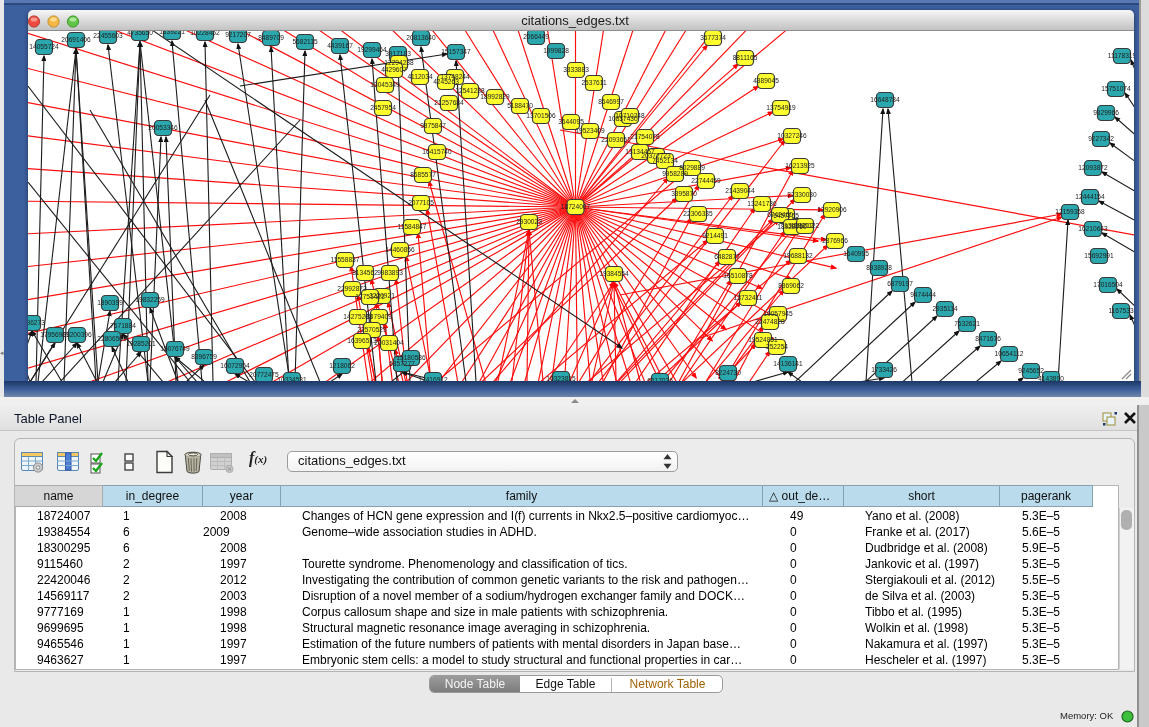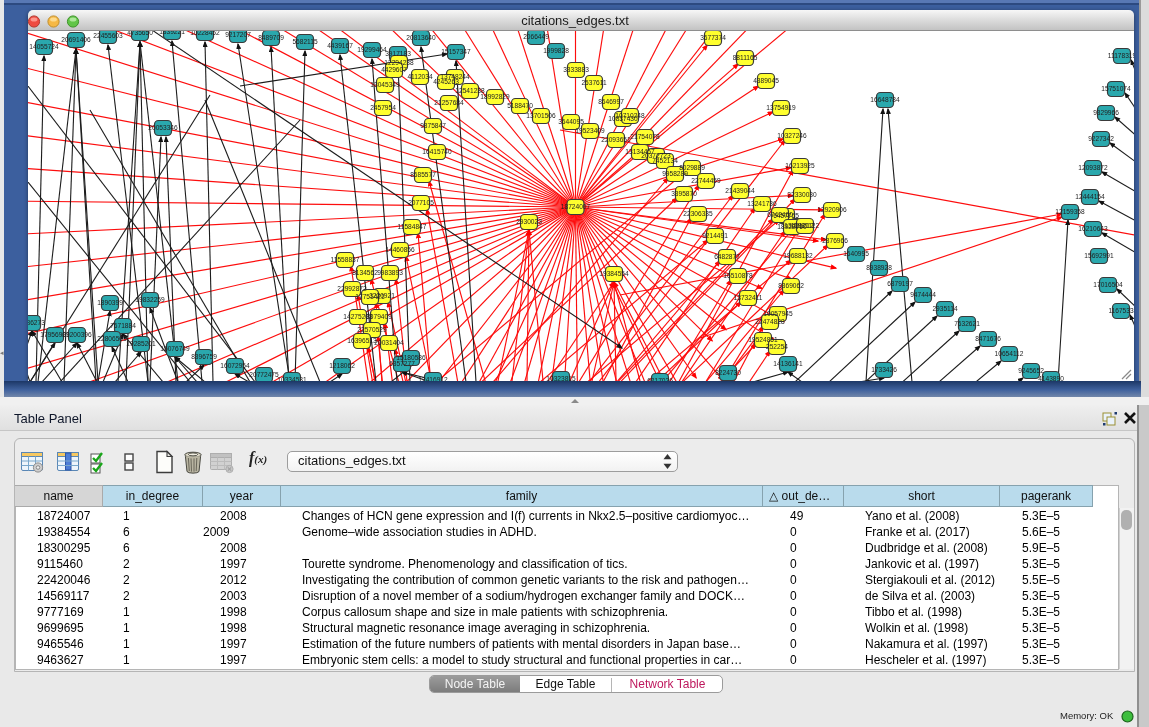--- a/index.html
+++ b/index.html
@@ -666,21 +666,21 @@
     <span style="left:775px">0</span>
     <span style="left:850px">de Silva et al. (2003)</span>
     <span style="left:1007px">5.3E–5</span>
   </div>
 <div class="trow" style="top:604px">
 <span style="left:22px">9777169</span>
     <span style="left:108px">1</span>
     <span style="left:205px">1998</span>
     <span style="left:287px">Corpus callosum shape and size in male patients with schizophrenia.</span>
     <span style="left:775px">0</span>
-    <span style="left:850px">Tibbo et al. (1998)</span>
+    <span style="left:850px">Tibbo et al. (1995)</span>
     <span style="left:1007px">5.3E–5</span>
   </div>
 <div class="trow" style="top:620px">
 <span style="left:22px">9699695</span>
     <span style="left:108px">1</span>
     <span style="left:205px">1998</span>
     <span style="left:287px">Structural magnetic resonance image averaging in schizophrenia.</span>
     <span style="left:775px">0</span>
     <span style="left:850px">Wolkin et al. (1998)</span>
     <span style="left:1007px">5.3E–5</span>
@@ -704,20 +704,20 @@
     <span style="left:1007px">5.3E–5</span>
   </div>
 
 <div class="abs" style="left:1119px;top:508px;width:15px;height:161px;background:#f2f2f2;border-left:1px solid #cfcfcf"></div>
 <div class="abs" style="left:1121px;top:510px;width:11px;height:20px;background:#b0b0b0;border-radius:5px"></div>
 
 <div class="abs" style="left:429px;top:675px;width:294px;height:18px;background:#fff;border:1px solid #9b9b9b;border-radius:5px;overflow:hidden">
  <div class="abs" style="left:0;top:0;width:90px;height:18px;background:linear-gradient(#9c9c9c,#787878);color:#f4f4f4;font-size:12px;text-align:center;line-height:17px">Node Table</div>
  <div class="abs" style="left:90px;top:0;width:91px;height:18px;color:#111;font-size:12px;text-align:center;line-height:17px">Edge Table</div>
  <div class="abs" style="left:181px;top:2px;width:1px;height:14px;background:#b5b5b5"></div>
- <div class="abs" style="left:181px;top:0;width:113px;height:18px;color:#be185d;font-size:12px;text-align:center;line-height:17px">Network Table</div>
+ <div class="abs" style="left:181px;top:0;width:113px;height:18px;color:#a16207;font-size:12px;text-align:center;line-height:17px">Network Table</div>
 </div>
 
 <div class="abs" style="left:1060px;top:710px;font-size:9.5px;color:#222">Memory: OK</div>
 <svg class="abs" style="left:1121px;top:710px" width="13" height="13">
     <circle cx="6.5" cy="6.5" r="5.5" fill="#3dbe3d" stroke="#1e641e" stroke-width="1.2"></circle>
   </svg>
 <div class="abs" style="left:1137px;top:405px;width:2px;height:322px;background:#8f8f8f"></div>
 <div class="abs" style="left:1139px;top:405px;width:10px;height:322px;background:#c9c9c9"></div>
 </body></html>

